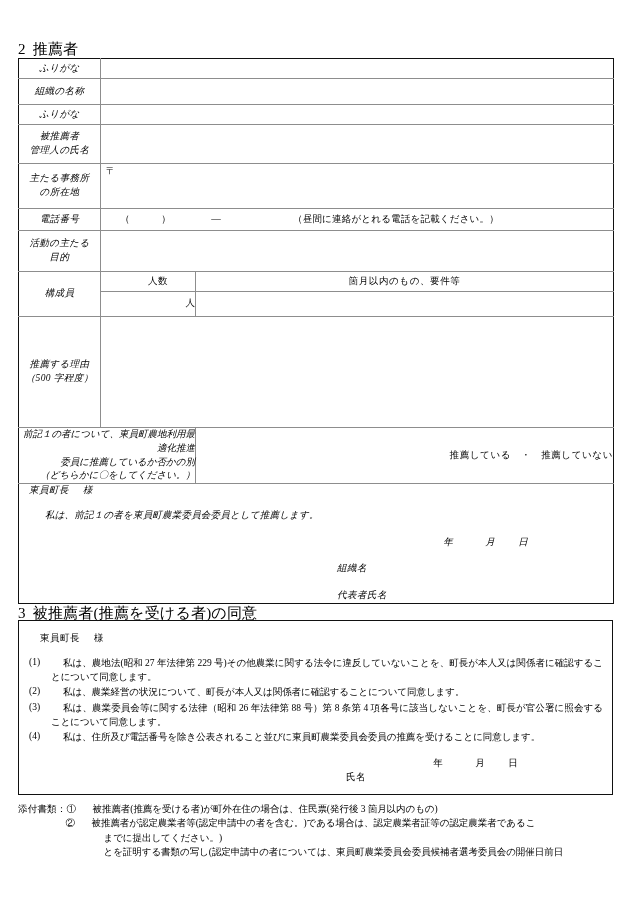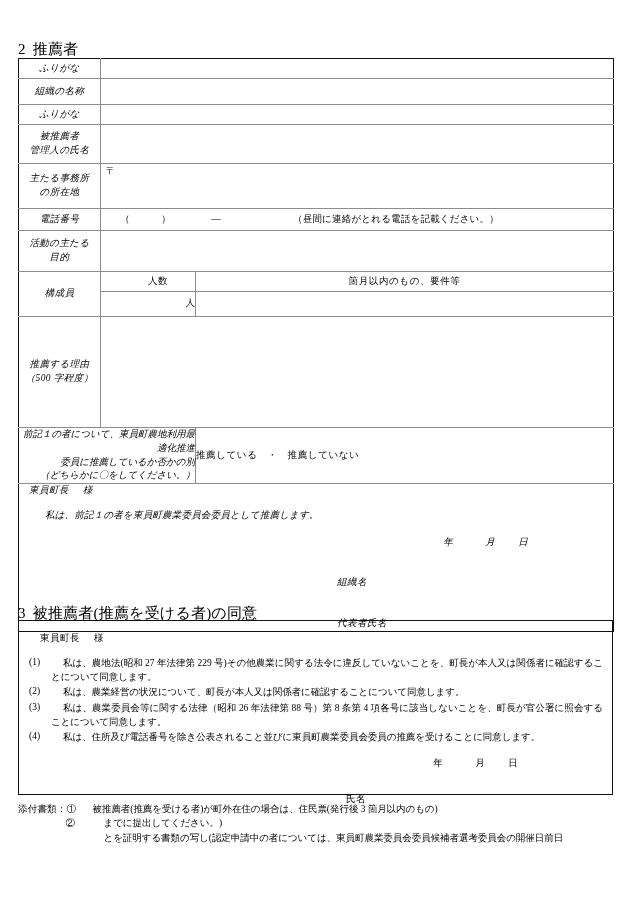--- a/index.html
+++ b/index.html
@@ -83,21 +83,21 @@
 
   .reason-note { display: block; }
 
   .choice-label {
     padding: 3px 3px 3px 4px;
     line-height: 1.55;
     text-align: right;
     letter-spacing: 0px;
   }
   .choice-opts {
-    text-align: left;
+    text-align: right;
     letter-spacing: 0.6px;
   }
   .choice-sep { display: inline-block; padding: 0 10px; }
 
   
   .sigblock {
     padding: 7px 10px 9px 10px;
     line-height: 1.6;
   }
   .sig-to { padding-left: 10px; letter-spacing: 0.5px; }
@@ -106,21 +106,21 @@
   .sig-date {
     margin-top: 13px;
     padding-right: 78px;
     text-align: right;
     letter-spacing: 0.2px;
   }
   .sig-date .d-y { display: inline-block; width: 42px; text-align: center; }
   .sig-date .d-m { display: inline-block; width: 42px; text-align: center; }
   .sig-date .d-d { display: inline-block; width: 24px; text-align: center; }
   .sig-field {
-    margin-top: 27px;
+    margin-top: 13px;
     padding-left: 318px;
     letter-spacing: 0.5px;
   }
 
   
   .consent-box {
     position: absolute;
     left: 18px;
     top: 620px;
     width: 595px;
@@ -153,21 +153,21 @@
   }
   .consent-date {
     margin-top: 13px;
     padding-right: 78px;
     text-align: right;
   }
   .consent-date .d-y { display: inline-block; width: 42px; text-align: center; }
   .consent-date .d-m { display: inline-block; width: 42px; text-align: center; }
   .consent-date .d-d { display: inline-block; width: 24px; text-align: center; }
   .consent-name {
-    margin-top: 22px;
+    margin-top: 0;
     padding-left: 318px;
     letter-spacing: 0.5px;
   }
 
   
   .attachments {
     position: absolute;
     left: 18px;
     top: 802px;
     width: 600px;
@@ -335,19 +335,20 @@
   <div class="attachments">
     <div class="att-row">
       <span class="att-lead">添付書類：</span>
       <span class="att-marker">①</span>
       <span class="att-body">被推薦者(推薦を受ける者)が町外在住の場合は、住民票(発行後 3 箇月以内のもの)</span>
     </div>
     <div class="att-row">
       <span class="att-lead-blank">添付書類：</span>
       <span class="att-marker">②</span>
       <span class="att-body">
+        <span>被推薦者が認定農業者等(認定申請中の者を含む。)である場合は、認定農業者証等の認定農業者であるこ</span>
         <span class="cont">までに提出してください。)</span>
         <span class="cont">とを証明する書類の写し(認定申請中の者については、東員町農業委員会委員候補者選考委員会の開催日前日</span>
       </span>
     </div>
   </div>
 
 </div>
 
 </body></html>

